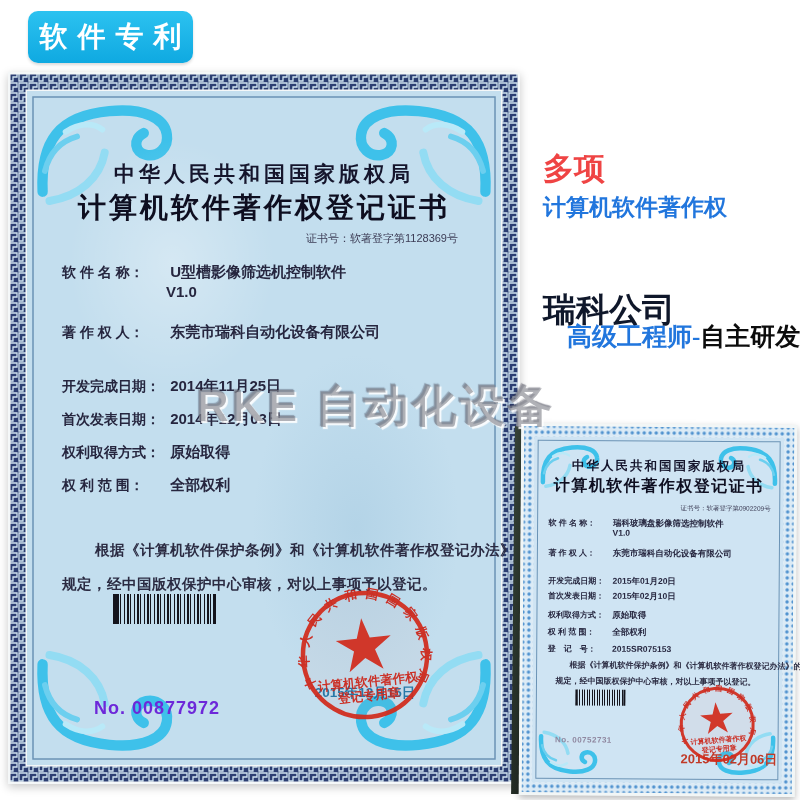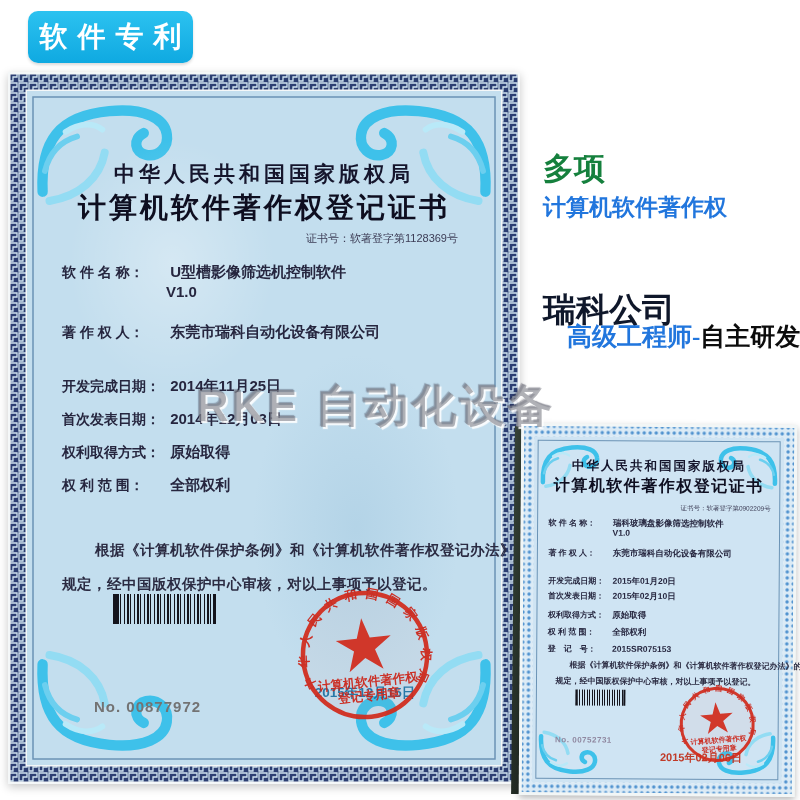--- a/index.html
+++ b/index.html
@@ -26,34 +26,34 @@
   .c-title{left:0;top:117px;width:100%;text-align:center;font-size:28px;font-weight:bold;
     color:#0e0e20;letter-spacing:3px;z-index:2;font-family:"Liberation Serif",serif;}
   .c-certno{right:62px;top:159px;font-size:11px;color:#3c3c55;z-index:2;}
   .row{position:absolute;z-index:2;white-space:nowrap;font-weight:bold;color:#26263f;font-size:15px;}
   .row .lbl{display:inline-block;width:104px;font-size:14px;}
   .row .val{font-size:15px;}
   .statement{position:absolute;z-index:2;font-weight:bold;color:#2b2b42;font-size:14.5px;letter-spacing:0.5px;white-space:nowrap;}
   .barcode{background:repeating-linear-gradient(90deg,#14141c 0px,#14141c 2px,rgba(0,0,0,0) 2px,rgba(0,0,0,0) 3px,#14141c 3px,#14141c 4px,rgba(0,0,0,0) 4px,rgba(0,0,0,0) 7px,#14141c 7px,#14141c 8px,rgba(0,0,0,0) 8px,rgba(0,0,0,0) 10px);
     border-left:4px solid #14141c;border-right:3px solid #14141c;z-index:2;}
   .bc-main{left:105px;top:522px;width:96px;height:30px;}
-  .serial-main{left:86px;top:626px;font-size:15px;font-weight:bold;color:#737373;z-index:2;letter-spacing:1px;}
+  .serial-main{left:86px;top:626px;font-size:18px;font-weight:bold;color:#6d28d9;z-index:2;letter-spacing:1px;}
   .sealdate-main{left:272px;top:612px;width:170px;text-align:center;font-size:13.5px;font-weight:bold;
     color:#0369a1;opacity:0.85;z-index:3;}
   .seal-main{left:272px;top:501px;z-index:4;transform:rotate(-6deg);opacity:0.93;}
 
   
   .watermark{left:196px;top:376px;font-size:45px;font-weight:bold;letter-spacing:3px;z-index:50;
     color:rgba(128,130,138,0.60);
     text-shadow:2px 2px 1px rgba(255,255,255,0.9),-1px -1px 1px rgba(45,45,65,0.35);
     white-space:nowrap;pointer-events:none;}
 
   
   .mk{z-index:10;font-family:"Liberation Serif",serif;font-weight:bold;white-space:nowrap;}
-  .mk1{left:543px;top:148px;font-size:31px;color:#15803d;}
+  .mk1{left:543px;top:148px;font-size:31px;color:#ef4444;}
   .mk2{left:543px;top:192px;font-size:23px;color:#2176dd;}
   .mk3{left:543px;top:288px;font-size:33px;color:#0f172a;}
   .mk4{left:543px;top:320px;font-size:25px;}
   .mk4 .blue{color:#2176dd;margin-left:24px;}
   .mk4 .black{color:#0c0c0c;}
 
   
   .cert-small-edge{left:513px;top:426px;width:12px;height:368px;background:linear-gradient(#364338,#232c25);
     z-index:19;transform:rotate(0.6deg);}
   .cert-small{left:520px;top:424px;width:276px;height:372px;background:#f2f6f6;z-index:20;
@@ -63,21 +63,21 @@
     color:#15152c;letter-spacing:2px;z-index:2;font-family:"Liberation Serif",serif;}
   .s-title{left:0;top:52px;width:100%;text-align:center;font-size:16px;font-weight:bold;
     color:#0e0e20;letter-spacing:1.5px;z-index:2;font-family:"Liberation Serif",serif;}
   .s-certno{right:26px;top:80px;font-size:6.5px;color:#3c3c55;z-index:2;}
   .srow{position:absolute;z-index:2;white-space:nowrap;font-weight:bold;color:#26263f;font-size:8.5px;}
   .srow .lbl{display:inline-block;width:62px;font-size:8px;}
   .sstatement{position:absolute;z-index:2;font-weight:bold;color:#2b2b42;font-size:8px;white-space:nowrap;}
   .bc-small{left:56px;top:266px;width:46px;height:16px;border-left:2px solid #14141c;border-right:2px solid #14141c;
     background:repeating-linear-gradient(90deg,#15151d 0px,#15151d 1px,rgba(0,0,0,0) 1px,rgba(0,0,0,0) 2px,#15151d 2px,#15151d 3px,rgba(0,0,0,0) 3px,rgba(0,0,0,0) 5px);}
   .serial-small{left:36px;top:312px;font-size:8px;font-weight:bold;color:#9088a0;z-index:2;letter-spacing:0.5px;}
-  .sealdate-small{left:124px;top:326px;width:116px;text-align:center;font-size:11px;font-weight:bold;
+  .sealdate-small{left:152px;top:326px;width:116px;text-align:center;font-size:13px;font-weight:bold;
     color:#c03a28;z-index:3;}
   .seal-small{left:148px;top:248px;z-index:4;transform:rotate(-5deg);opacity:0.93;}
 </style>
 </head>
 <body>
 
 <div class="abs badge">
   <span>软件专利</span>
 </div>
 

